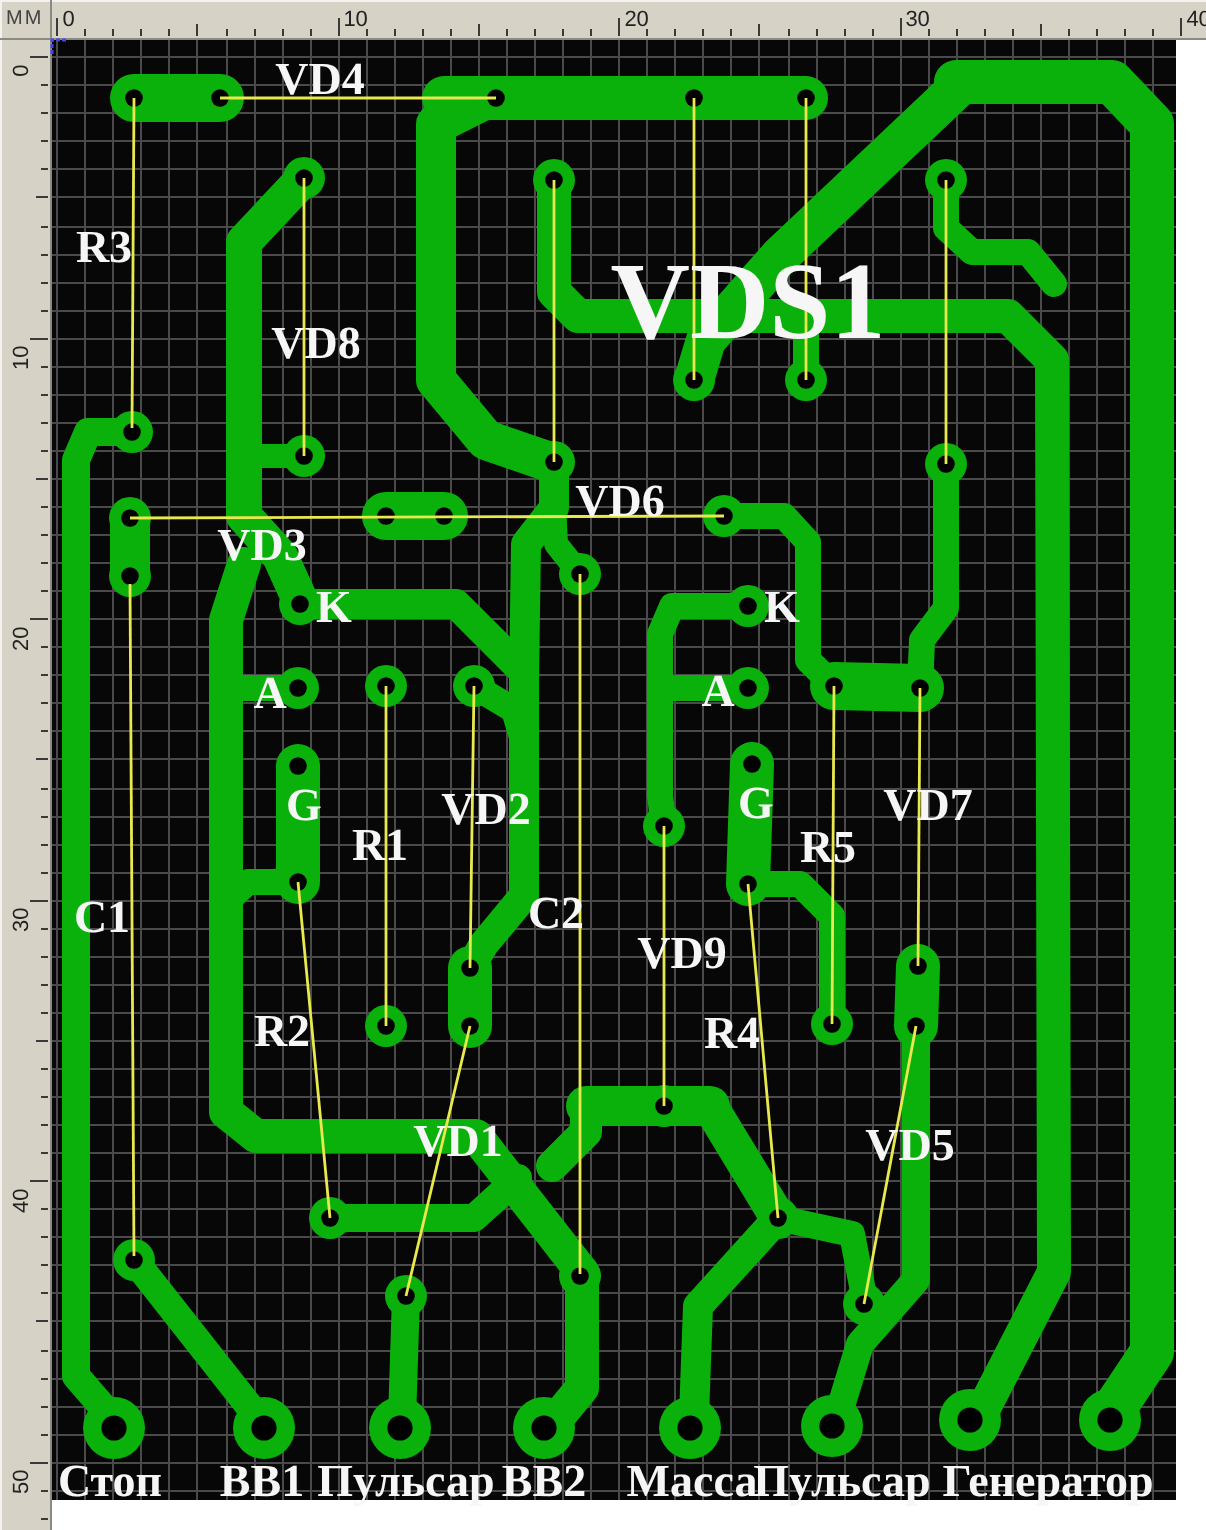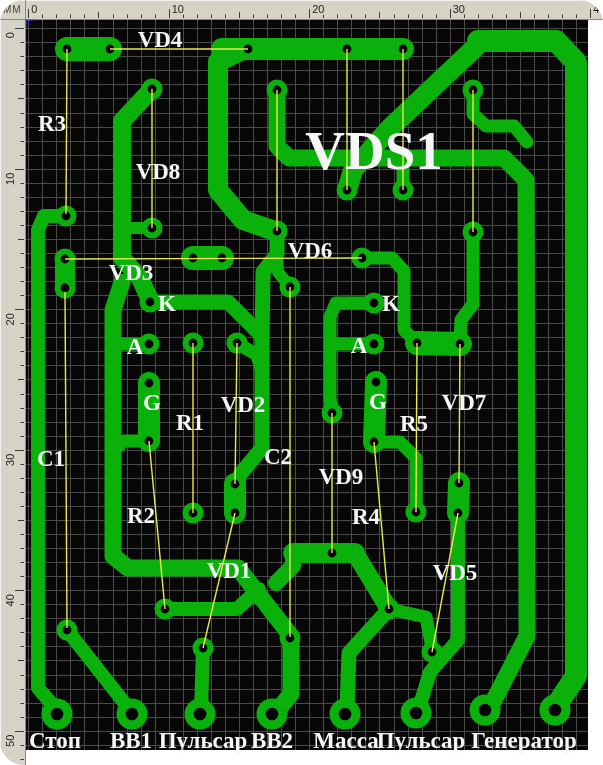--- a/index.html
+++ b/index.html
@@ -1,17 +1,17 @@
 <!DOCTYPE html>
 <html><head>
 <meta charset="utf-8">
 <style>
   html,body{margin:0;padding:0;background:#ffffff;}
   body{font-family:"Liberation Sans",sans-serif;}
-  #stage{position:relative;width:603px;height:765px;overflow:hidden;background:#fff;border-radius:24px;}
+  #stage{position:relative;width:603px;height:765px;overflow:hidden;background:#fff;}
   #stage svg{position:absolute;left:0;top:0;}
   .corner-unit{
     position:absolute;left:3px;top:4px;width:22px;height:14px;
     font-family:"Liberation Sans",sans-serif;font-size:10px;color:#444;
     letter-spacing:1px;z-index:5;
   }
 </style>
 </head>
 <body>
 

